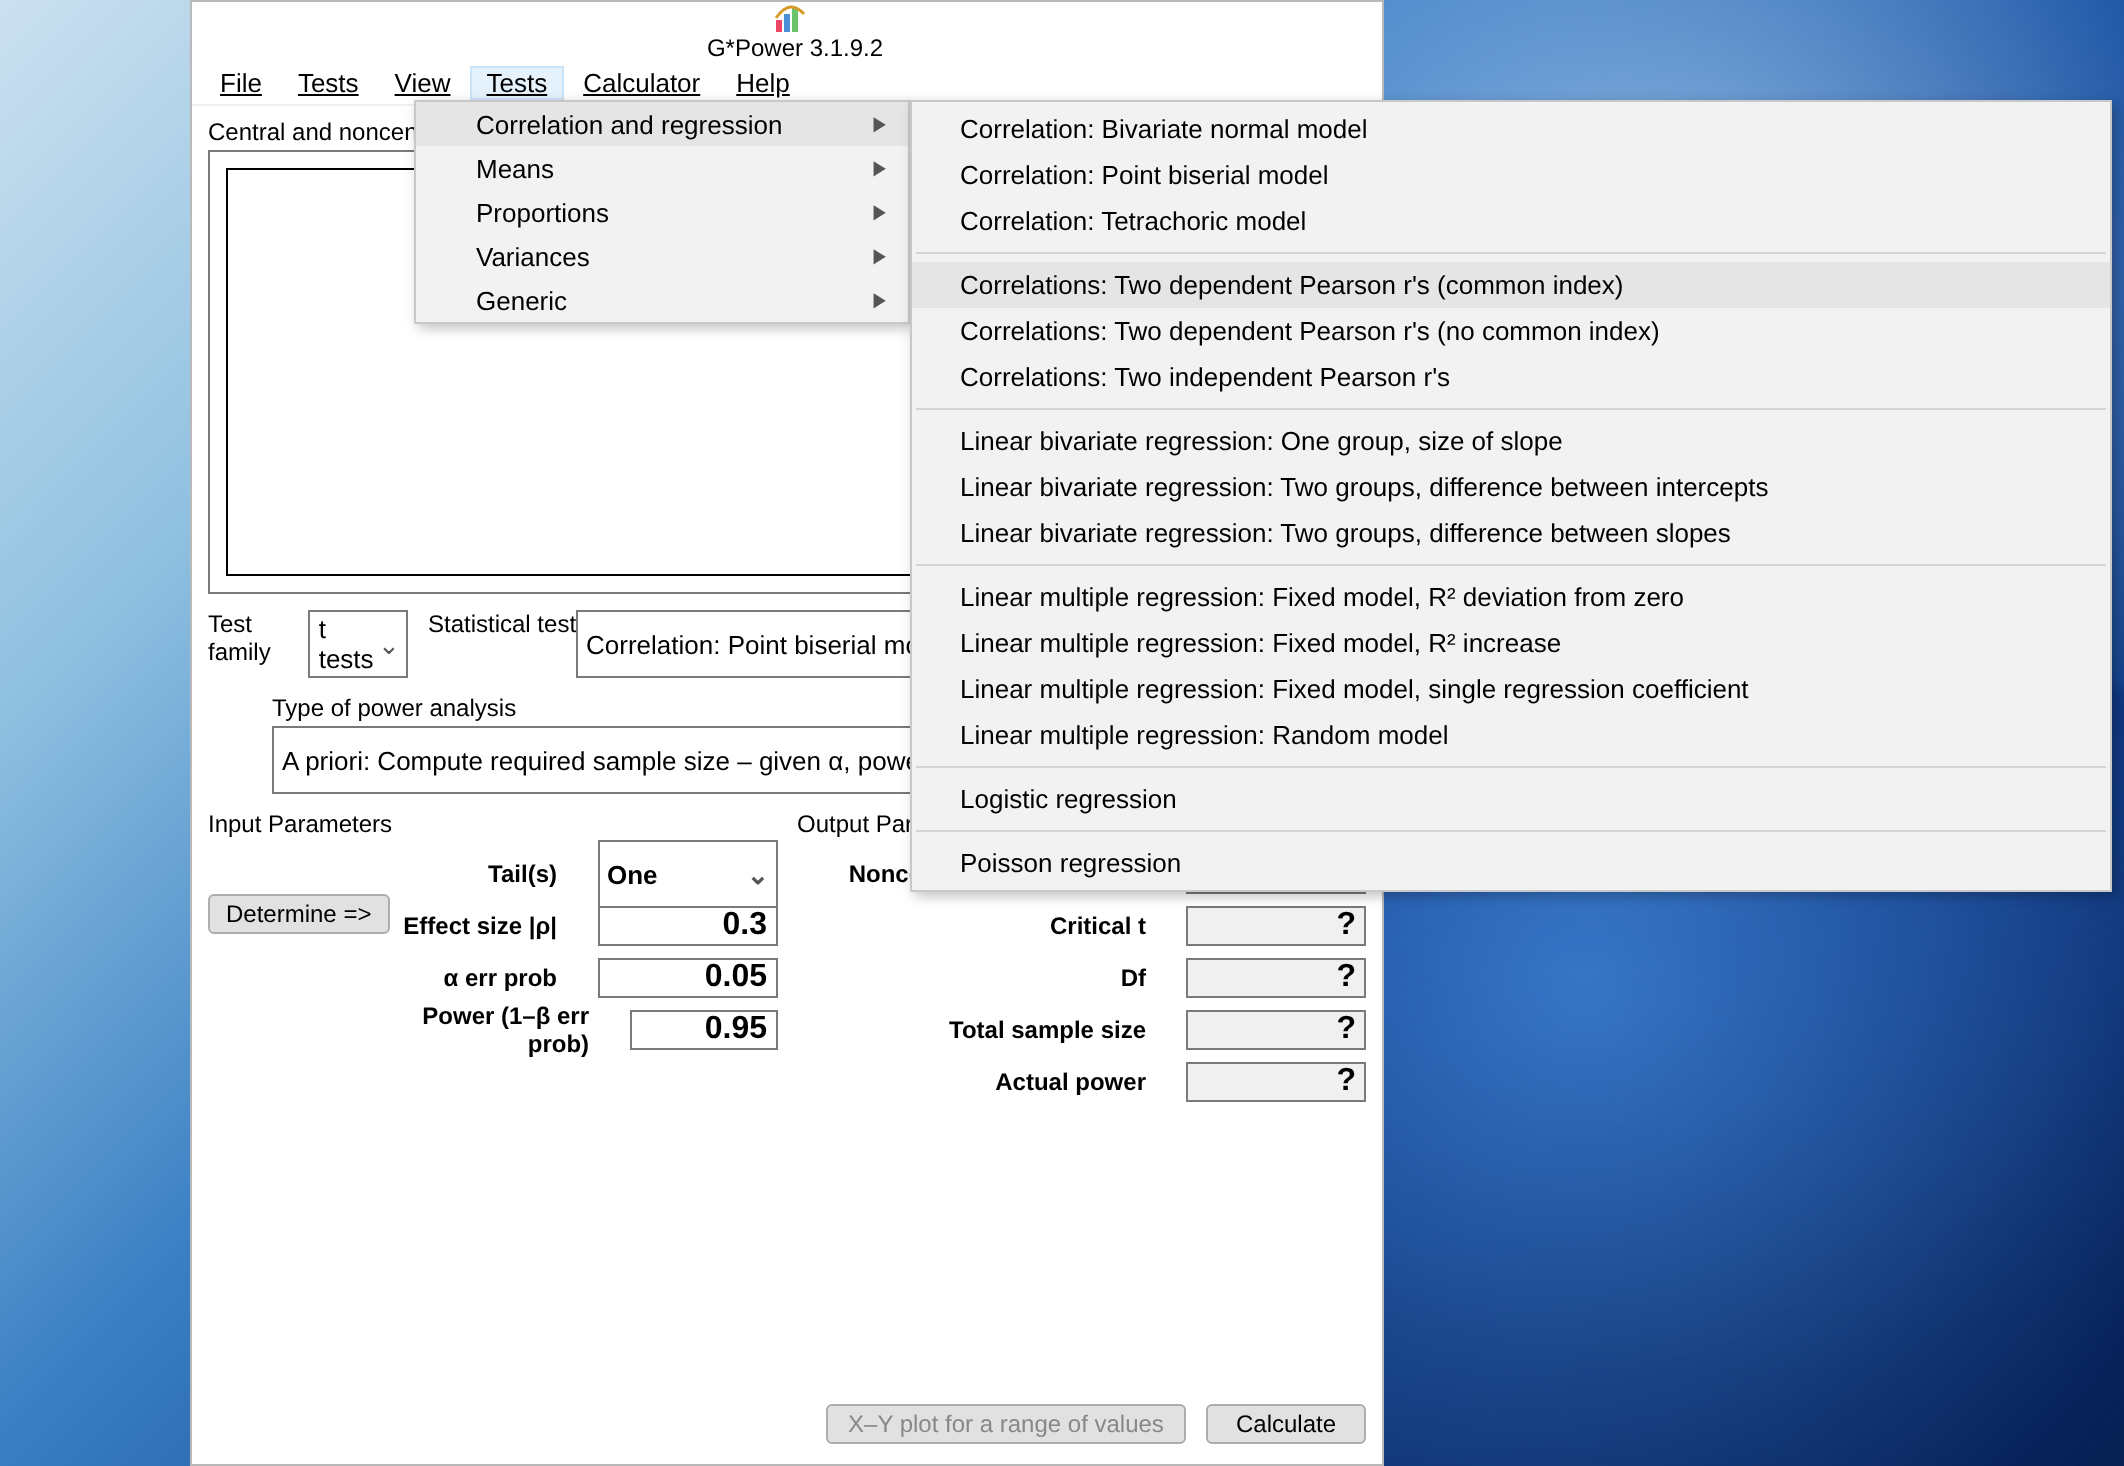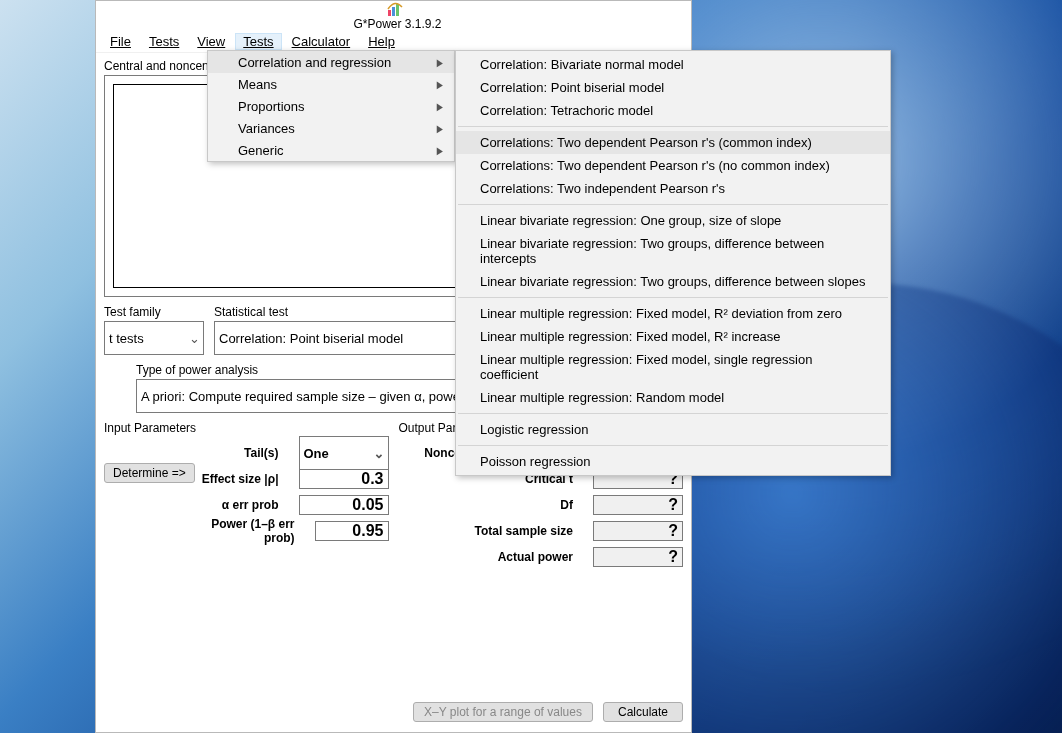--- a/index.html
+++ b/index.html
@@ -22,21 +22,21 @@
   .menuitem .u { text-decoration: underline; }
   .menuitem.open { background:#e5f1fb; border:1px solid #cce4f7; padding:0 7px;}
 
   .client { flex:1; padding:6px 8px 8px 8px; display:flex; flex-direction:column; }
 
   .group-label { font-size:12px; color:#000; margin-bottom:2px; }
   .plotbox { border:1px solid #7a7a7a; height:222px; margin-bottom:8px; background:#fff; }
   .plotinner { margin:8px; height:calc(100% - 16px); border:1px solid #000; background:#fff; position:relative; }
 
   .row2 { display:flex; gap:10px; }
-  .col { display:flex; flex-direction:column; }
+  .col { display:flex; flex-direction:row; }
   .selectlike { height:22px; border:1px solid #7a7a7a; background:#fff; display:flex; align-items:center; padding:16px 4px; justify-content:space-between; }
   .selectlike .caret { width:10px; text-align:center; color:#555;}
   .fullrow { margin-top:8px;margin-left:32px; }
   .fullrow .selectlike { width:100%; }
 
   .params { display:flex; gap:10px; margin-top:8px; flex:1; }
   .paramcol { flex:1; }
   .paramcol h4 { font-weight:normal; font-size:12px; margin-bottom:6px; }
   .formrow { display:flex; align-items:center; justify-content:flex-end; gap:20px; height:24px; margin-bottom:2px;font-weight:bold; }
   .formrow label { font-size:12px; color:#000; text-align:right; }
@@ -51,21 +51,21 @@
   .bottombar .spacer { flex:1; }
   .bottombar .wide { width:180px; justify-content:center; }
 
   
   .flyout { position:absolute; left:207px; top:50px; width:248px; background:#f2f2f2; border:1px solid #c8c8c8; box-shadow:2px 2px 6px rgba(0,0,0,.25); z-index:20; }
   .flyitem { height:22px; display:flex; align-items:center; padding:0 28px 0 30px; font-size:13px; color:#000; position:relative; }
   .flyitem.hover { background:#e5e5e5; }
   .flyitem .arrow { position:absolute; right:10px; font-size:10px; color:#555; }
 
   
-  .submenu { position:absolute; left:455px; top:50px; width:436px; background:#f2f2f2; border:1px solid #c8c8c8; box-shadow:2px 2px 6px rgba(0,0,0,.25); z-index:30; padding:2px 0;}
+  .submenu { position:absolute; left:455px; top:50px; width:601px; background:#f2f2f2; border:1px solid #c8c8c8; box-shadow:2px 2px 6px rgba(0,0,0,.25); z-index:30; padding:2px 0;}
   .subitem { padding:4px 24px; font-size:13px; color:#000; }
   .subitem.hover { background:#e5e5e5; }
   .subdiv { height:1px; background:#d4d4d4; margin:4px 2px; }
 
   .chev { display:inline-block; transform:scaleX(.8); }
 </style>
 </head>
 <body>
 
 <div class="wallpaper"></div>

